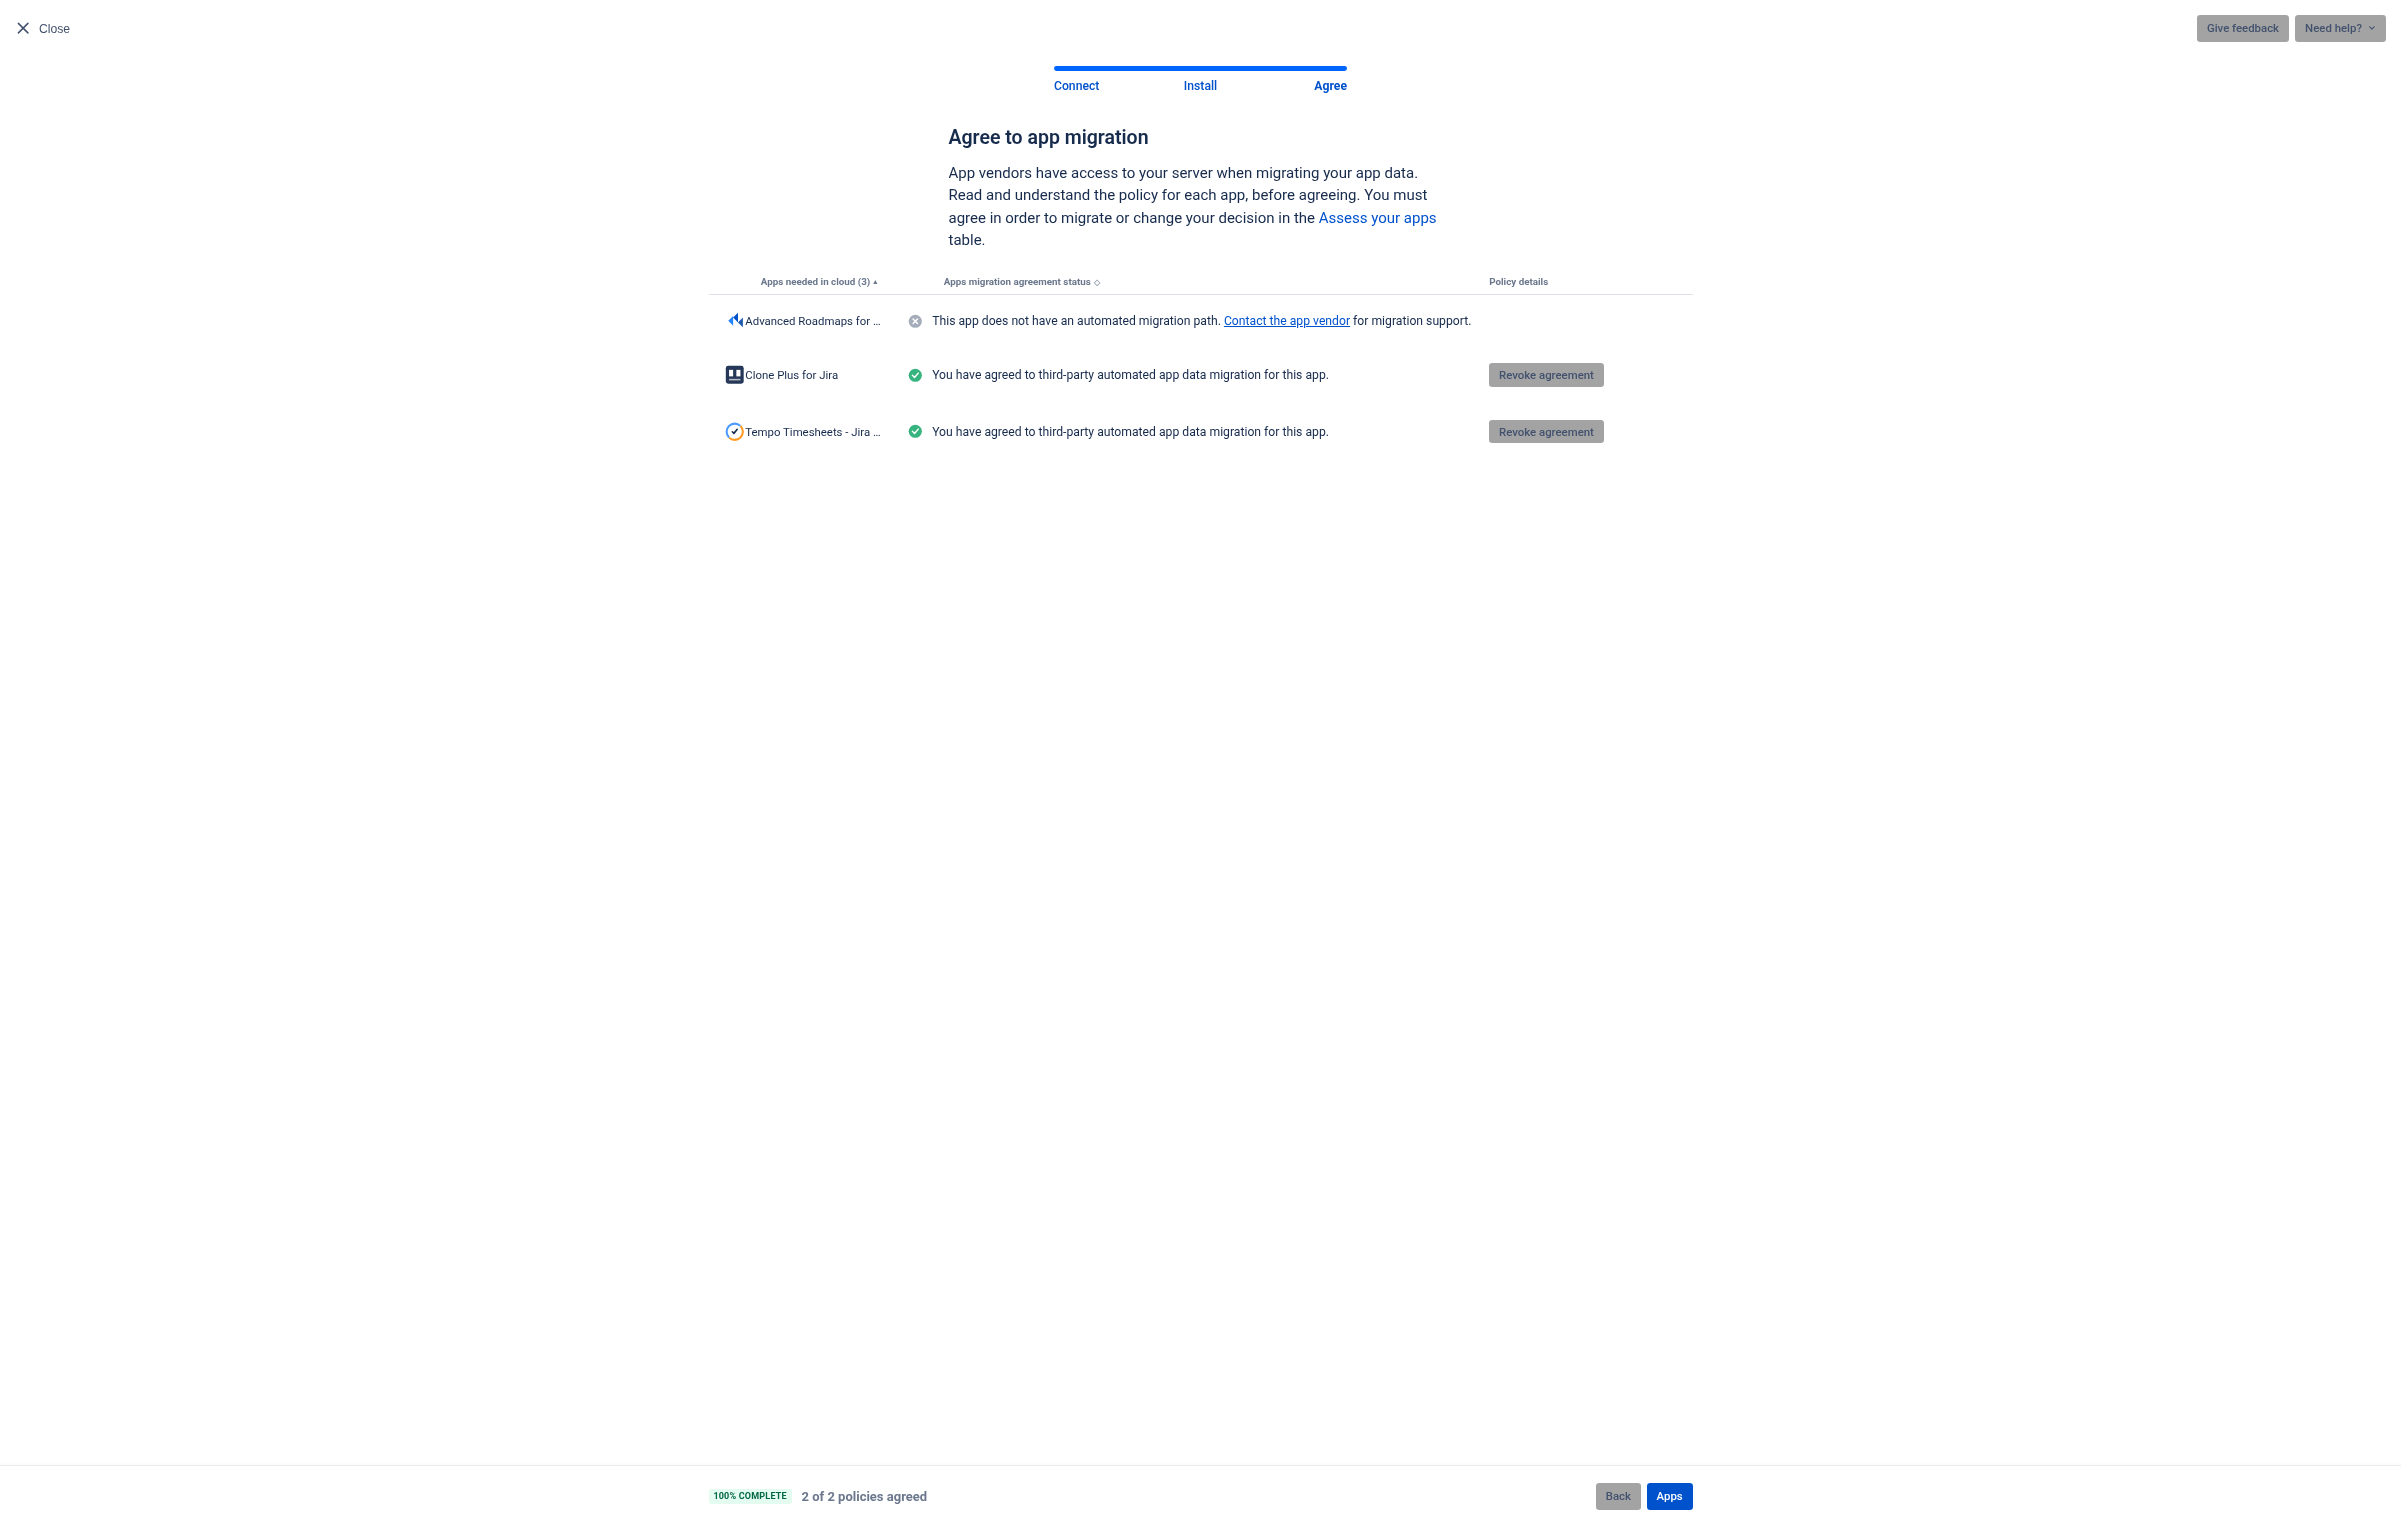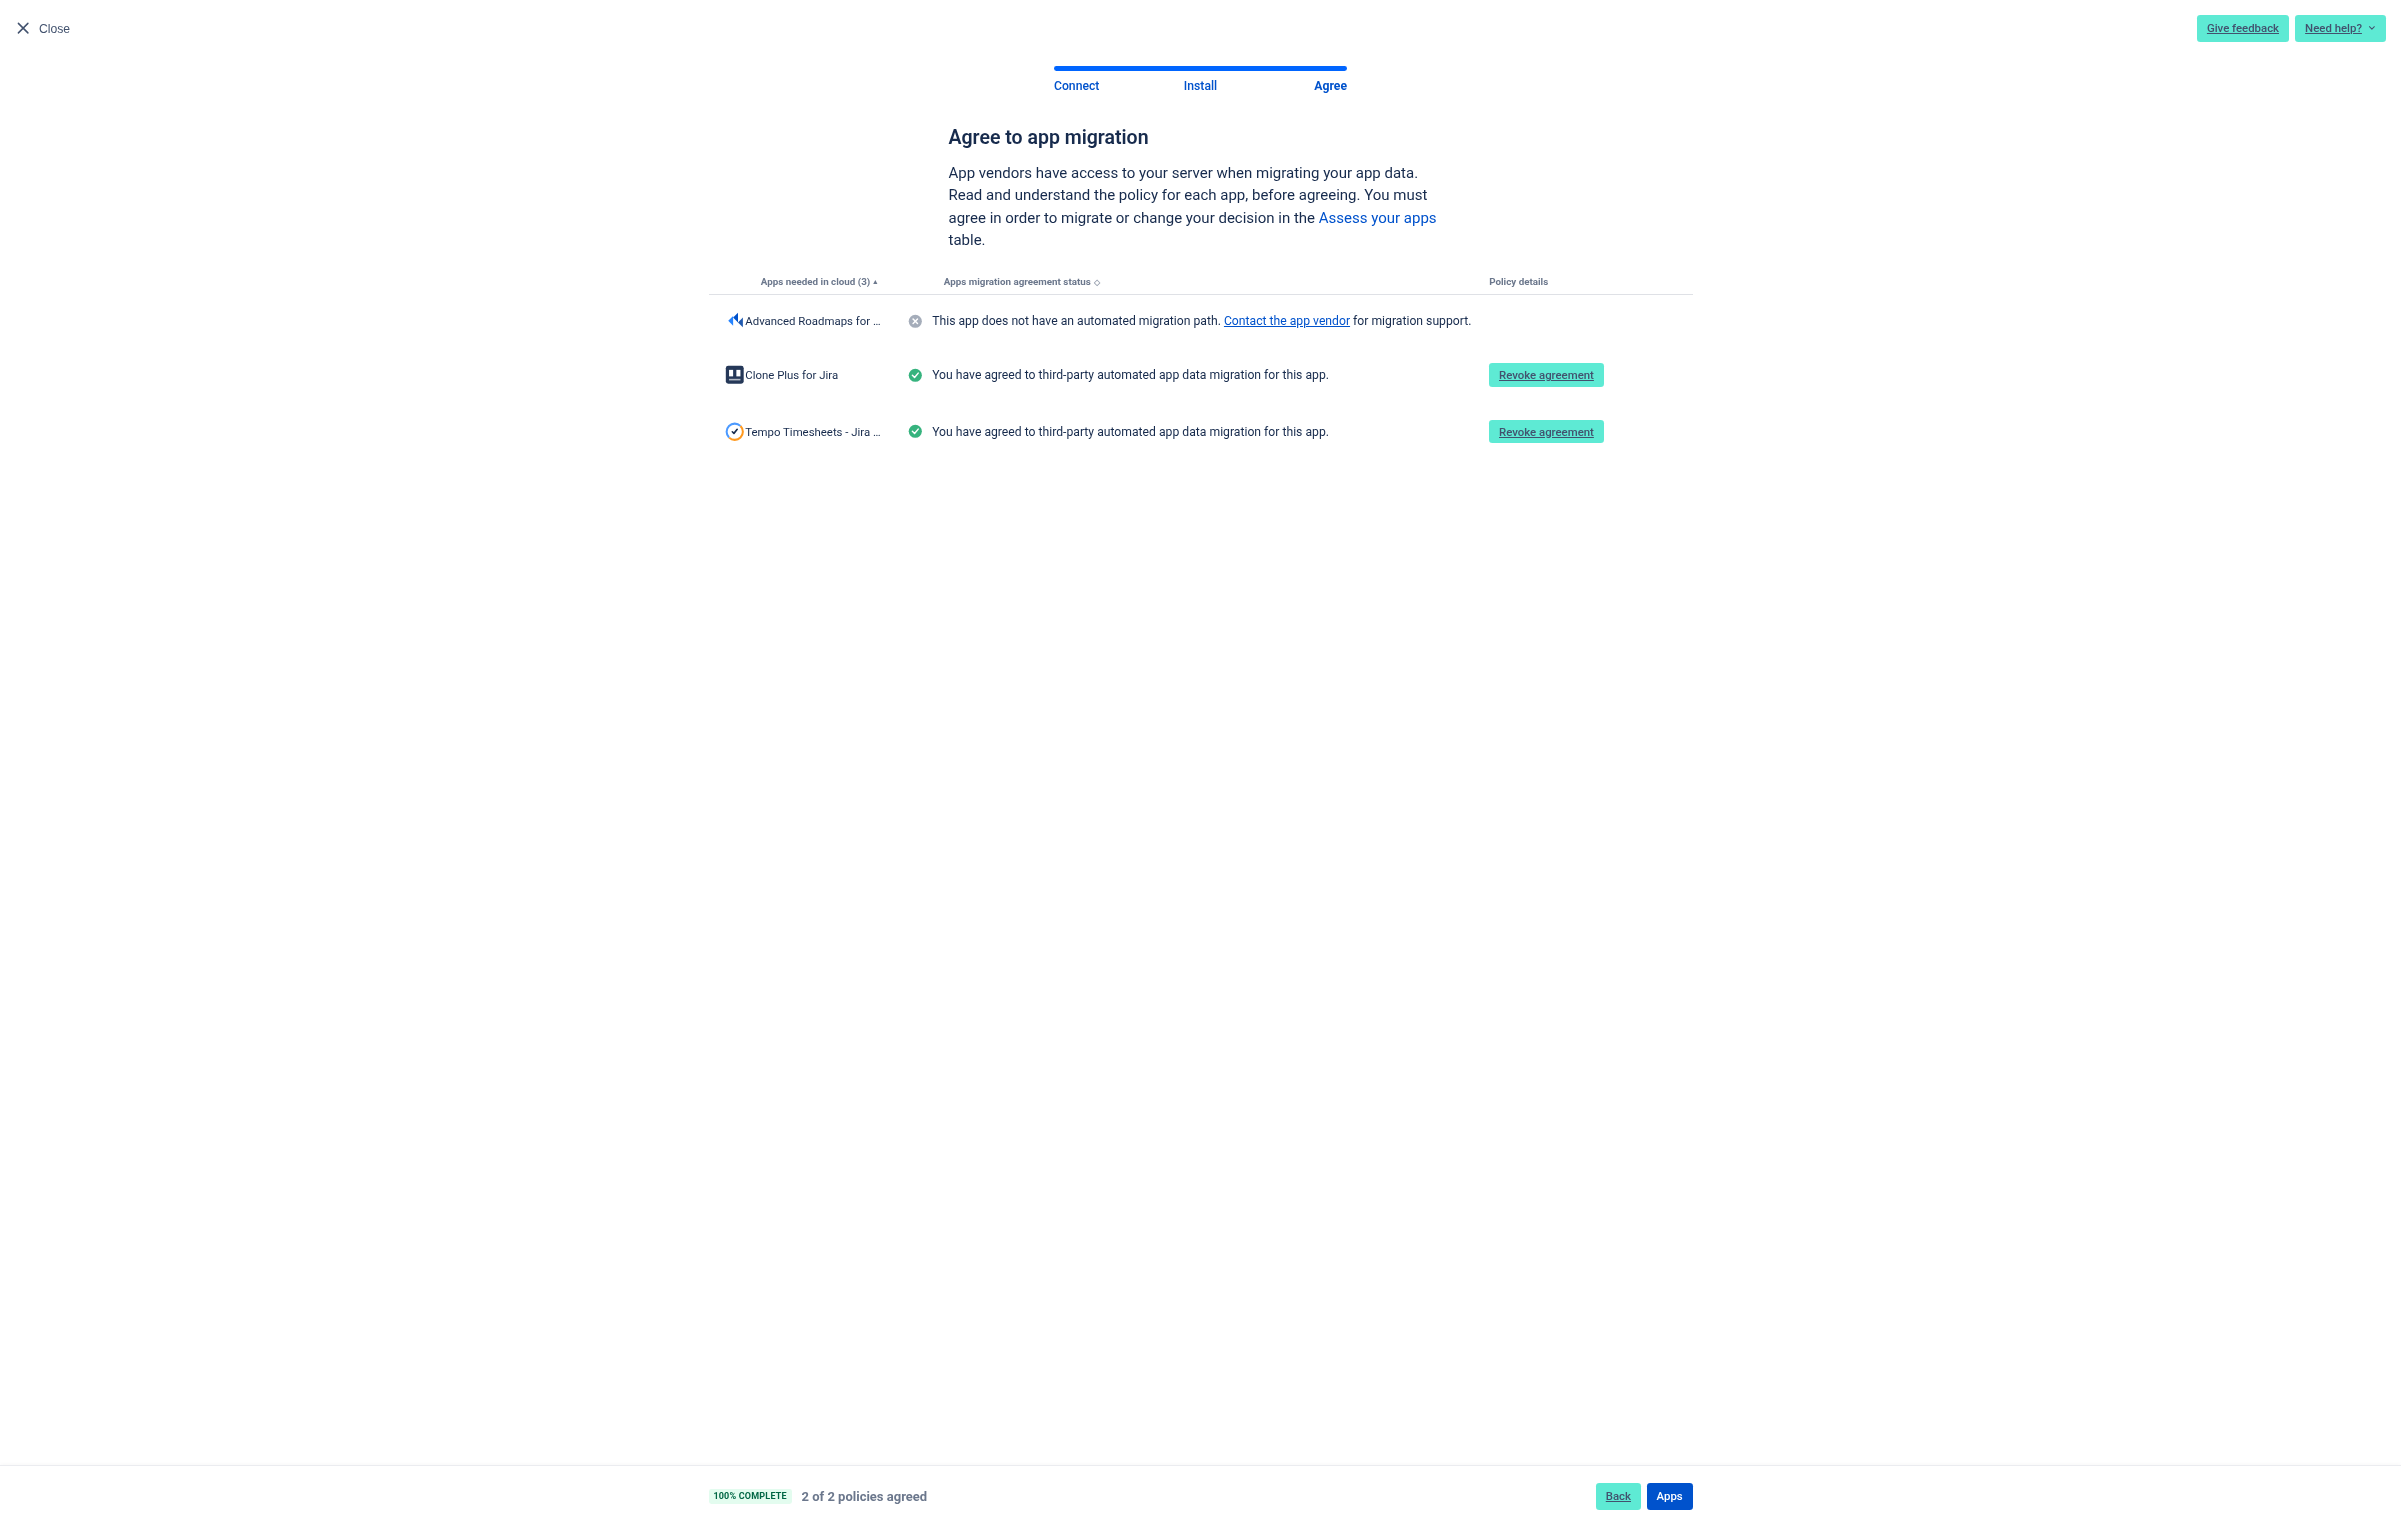--- a/index.html
+++ b/index.html
@@ -36,21 +36,21 @@
       border-radius: 3.3px;
       padding: 6.5px 9.8px;
       font-size: 11.4px;
       font-family: inherit;
       cursor: pointer;
       display: inline-flex;
       align-items: center;
       gap: 4.9px;
       font-weight: 500;
     }
-    .btn-subtle { background: #5eead4; color: #42526E; text-decoration: underline; }
+    .btn-subtle { background: #a3a3a3; color: #42526E; }
     .btn-primary { background: #0052CC; color: #fff; }
     .main {
       flex: 1;
       overflow: auto;
       padding-bottom: 33px;
     }
     .stepper {
       width: 293px;
       margin: 16.3px auto 0 auto;
     }

